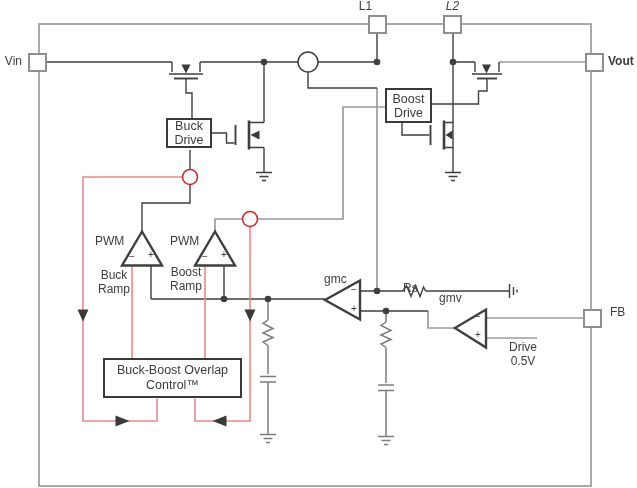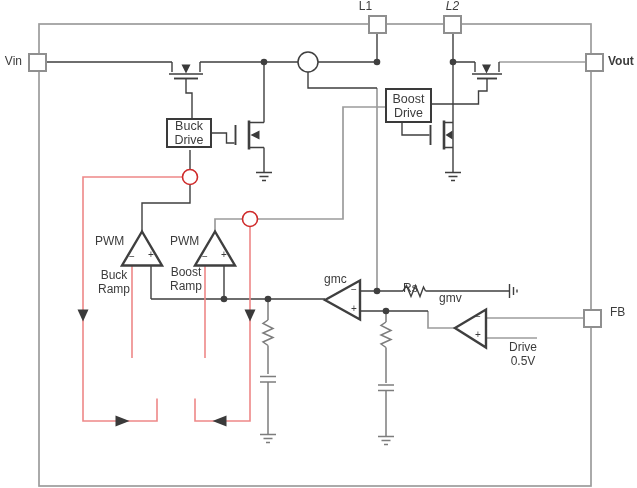--- a/index.html
+++ b/index.html
@@ -170,20 +170,24 @@
   <div class="term" style="left:583px;top:309px;"></div>
 
   <div class="block" style="left:166px;top:118px;width:42px;height:26px;">
     <span>Buck</span>
     <span>Drive</span>
   </div>
   <div class="block" style="left:385px;top:88px;width:43px;height:31px;">
     <span>Boost</span>
     <span>Drive</span>
   </div>
+  <div class="block" style="left:103px;top:358px;width:135px;height:36px;line-height:15px;">
+    <span>Buck-Boost Overlap</span>
+    <span>Control™</span>
+  </div>
 
   <div class="lbl" style="left:0px;top:55px;width:22px;text-align:right;">Vin</div>
   <div class="lbl ctr" style="left:354px;top:0px;width:23px;">L1</div>
   <div class="lbl ctr" style="left:441px;top:0px;width:23px;font-style:italic;">L2</div>
   <div class="lbl" style="left:608px;top:55px;font-weight:bold;">Vout</div>
   <div class="lbl" style="left:610px;top:306px;">FB</div>
 
   <div class="lbl" style="left:95px;top:235px;">PWM</div>
   <div class="lbl" style="left:170px;top:235px;">PWM</div>
 

